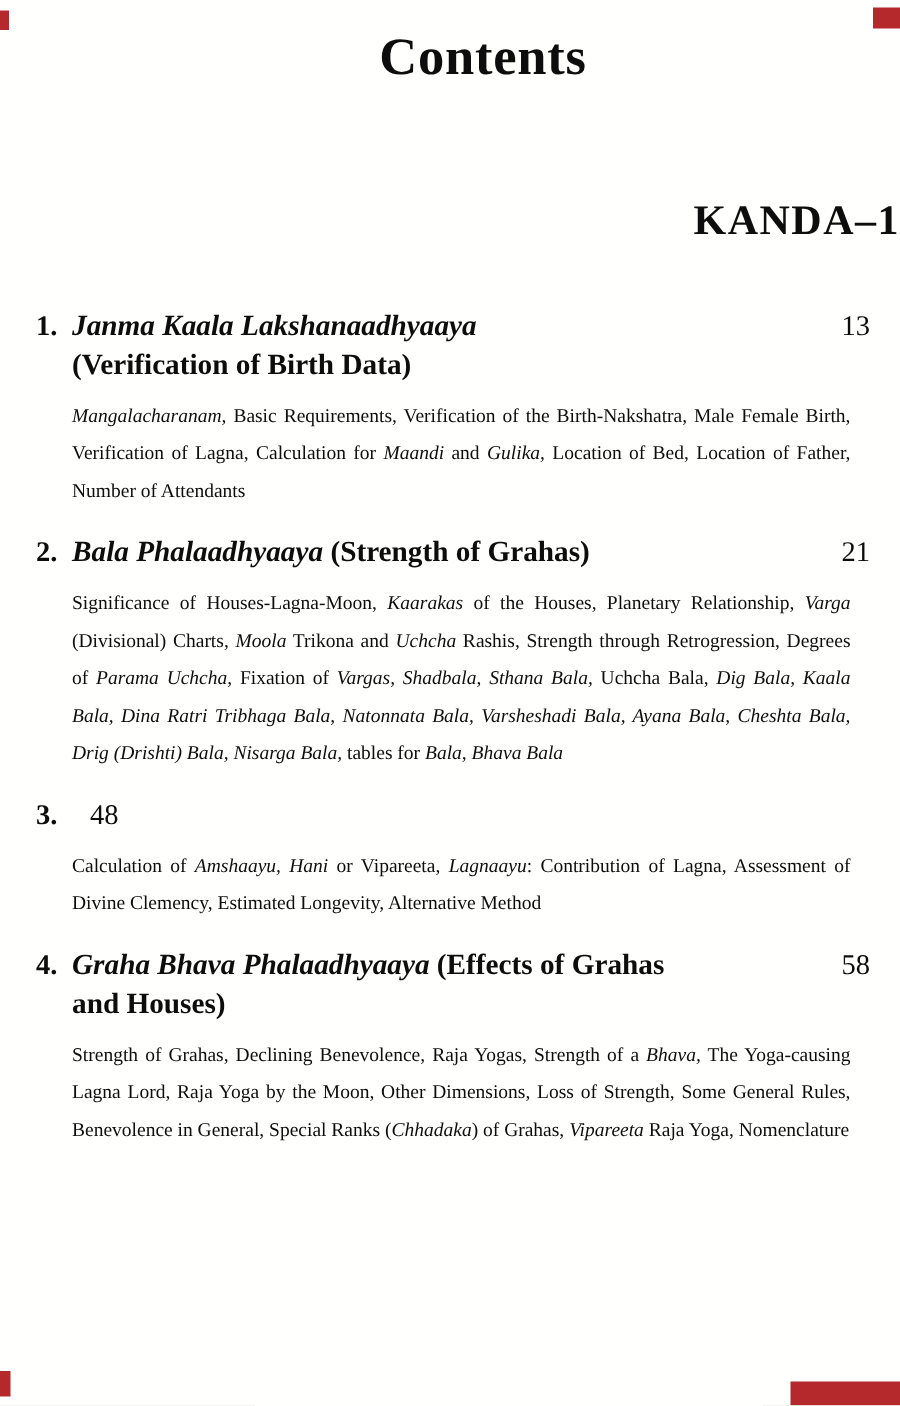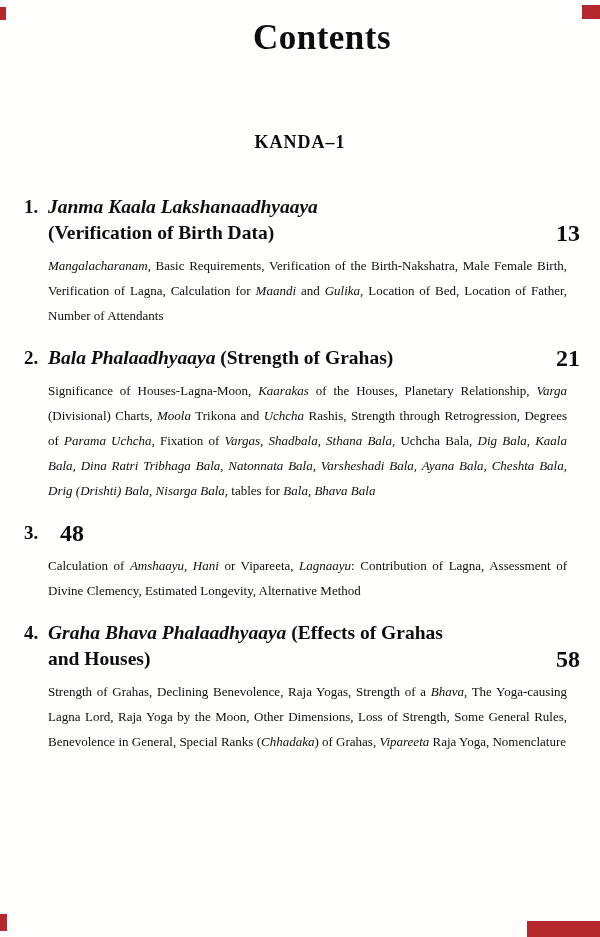--- a/index.html
+++ b/index.html
@@ -22,22 +22,22 @@
     padding-top: 18px;
     text-align: center;
     font-size: 35px;
     font-weight: 700;
     letter-spacing: 0.5px;
     padding-left: 44px;
   }
   .section-heading {
     margin: 0;
     padding-top: 74px;
-    text-align: center;
-    font-size: 18px;
+    text-align: right;
+    font-size: 28px;
     font-weight: 700;
     letter-spacing: 1px;
   }
   .toc {
     padding: 24px 33px 0 24px;
   }
   .entry {
     display: flex;
     margin-top: 17px;
   }
@@ -47,31 +47,30 @@
     font-weight: 700;
     line-height: 26px;
   }
   .entry-body {
     flex: 1 1 auto;
     min-width: 0;
   }
   .title-row {
     display: flex;
     justify-content: space-between;
-    align-items: flex-end;
   }
   .entry-title {
     margin: 0;
     font-size: 19.5px;
     font-weight: 700;
     line-height: 26px;
   }
   .entry-page {
-    font-size: 24px;
-    font-weight: 700;
+    font-size: 19px;
+    font-weight: 400;
     line-height: 26px;
     padding-left: 12px;
     margin-right: -13px;
     white-space: nowrap;
   }
   .entry-desc {
     margin: 7px 0 0 0;
     font-size: 13px;
     line-height: 25px;
     text-align: justify;

